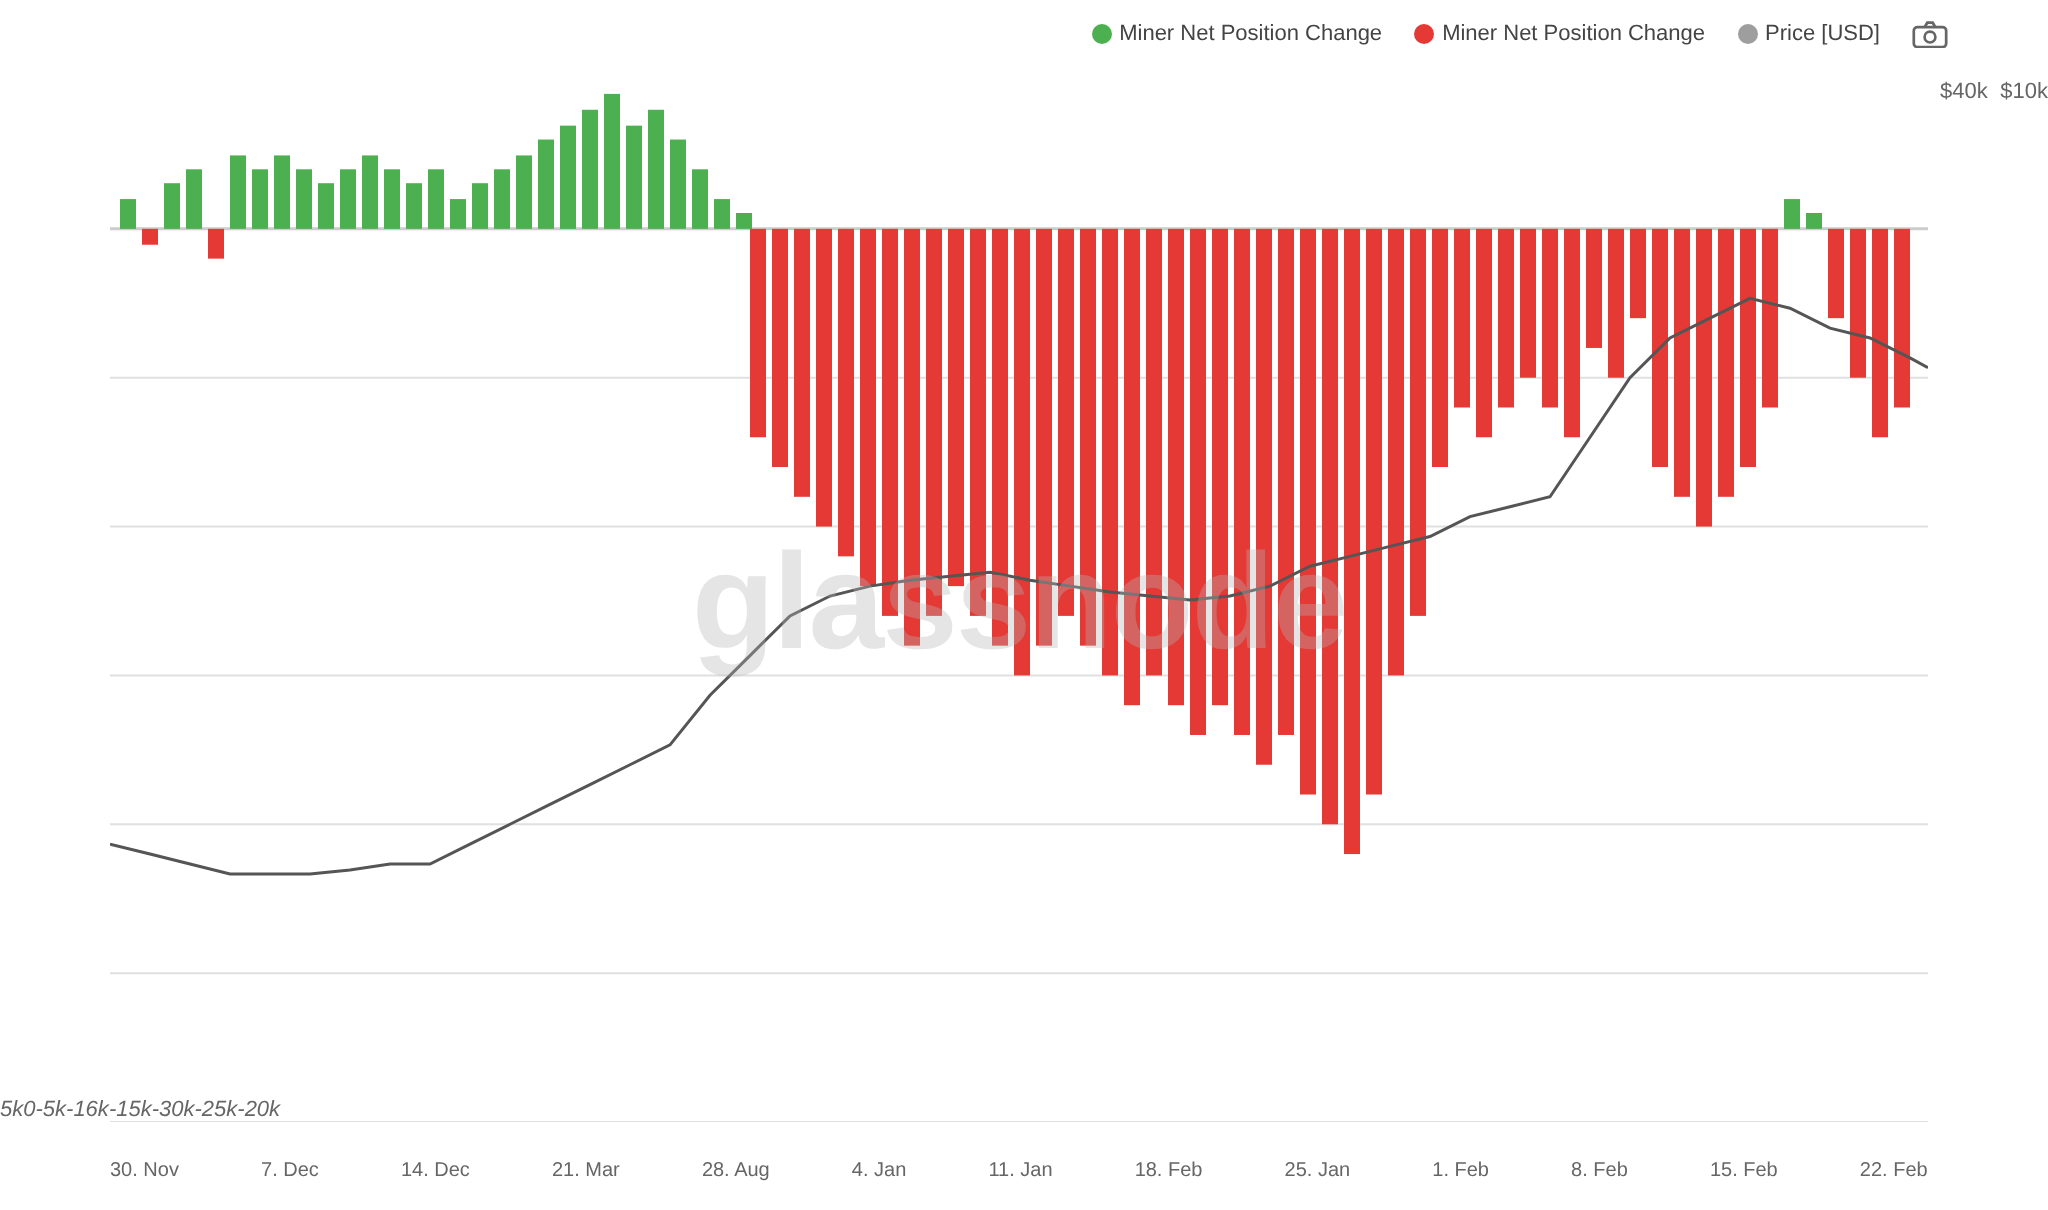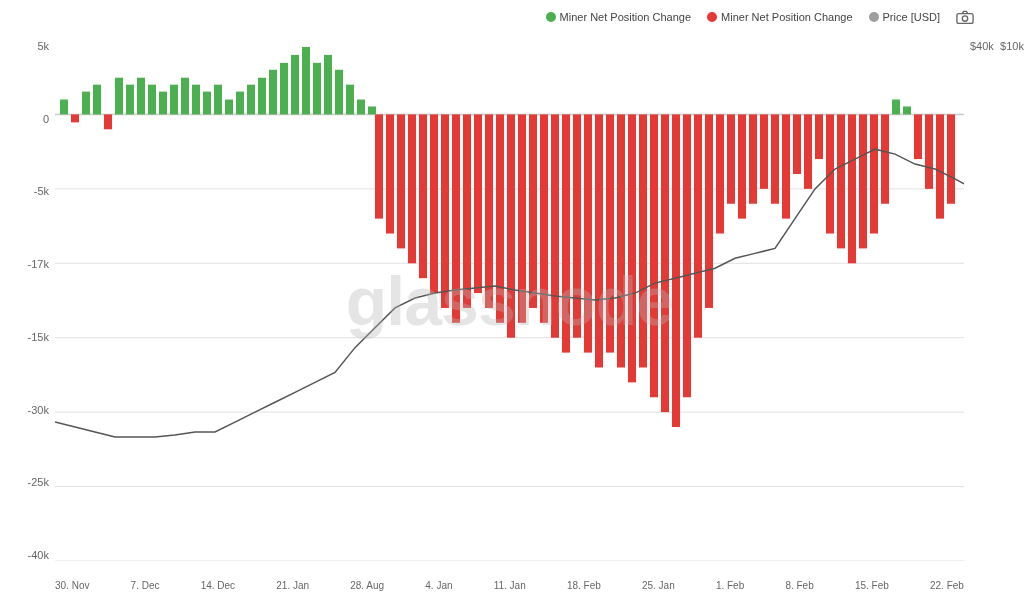--- a/index.html
+++ b/index.html
@@ -51,24 +51,25 @@
       right: 60px;
       bottom: 40px;
     }
     .y-axis-left {
       position: absolute;
       top: 40px;
       left: 0;
       bottom: 40px;
       width: 55px;
       display: flex;
-      flex-direction: column;
+      flex-direction: row;
       justify-content: space-between;
       align-items: flex-end;
       padding-right: 6px;
+      font-style: italic;
     }
     .y-axis-right {
       position: absolute;
       top: 40px;
       right: 0;
       bottom: 40px;
       width: 60px;
       display: flex;
       flex-direction: row;
       justify-content: space-between;
@@ -136,43 +137,43 @@
         <circle cx="10" cy="9.5" r="3" stroke="#666" stroke-width="1.5" fill="none"></circle>
         <path d="M7 4l1.5-2.5h3L13 4" stroke="#666" stroke-width="1.5" fill="none"></path>
       </svg>
     </div>
   </div>
 
   <div class="y-axis-left">
     <span class="axis-label">5k</span>
     <span class="axis-label">0</span>
     <span class="axis-label">-5k</span>
-    <span class="axis-label">-17k</span>
+    <span class="axis-label">-16k</span>
     <span class="axis-label">-15k</span>
     <span class="axis-label">-30k</span>
     <span class="axis-label">-25k</span>
-    <span class="axis-label">-40k</span>
+    <span class="axis-label">-20k</span>
   </div>
 
   <div class="y-axis-right">
     <span class="axis-label">$40k</span>
     <span class="axis-label"></span>
     <span class="axis-label"></span>
     <span class="axis-label"></span>
     <span class="axis-label"></span>
     <span class="axis-label"></span>
     <span class="axis-label"></span>
     <span class="axis-label">$10k</span>
   </div>
 
   <div class="x-axis">
     <span class="x-label">30. Nov</span>
     <span class="x-label">7. Dec</span>
     <span class="x-label">14. Dec</span>
-    <span class="x-label">21. Jan</span>
+    <span class="x-label">21. Mar</span>
     <span class="x-label">28. Aug</span>
     <span class="x-label">4. Jan</span>
     <span class="x-label">11. Jan</span>
     <span class="x-label">18. Feb</span>
     <span class="x-label">25. Jan</span>
     <span class="x-label">1. Feb</span>
     <span class="x-label">8. Feb</span>
     <span class="x-label">15. Feb</span>
     <span class="x-label">22. Feb</span>
   </div>

